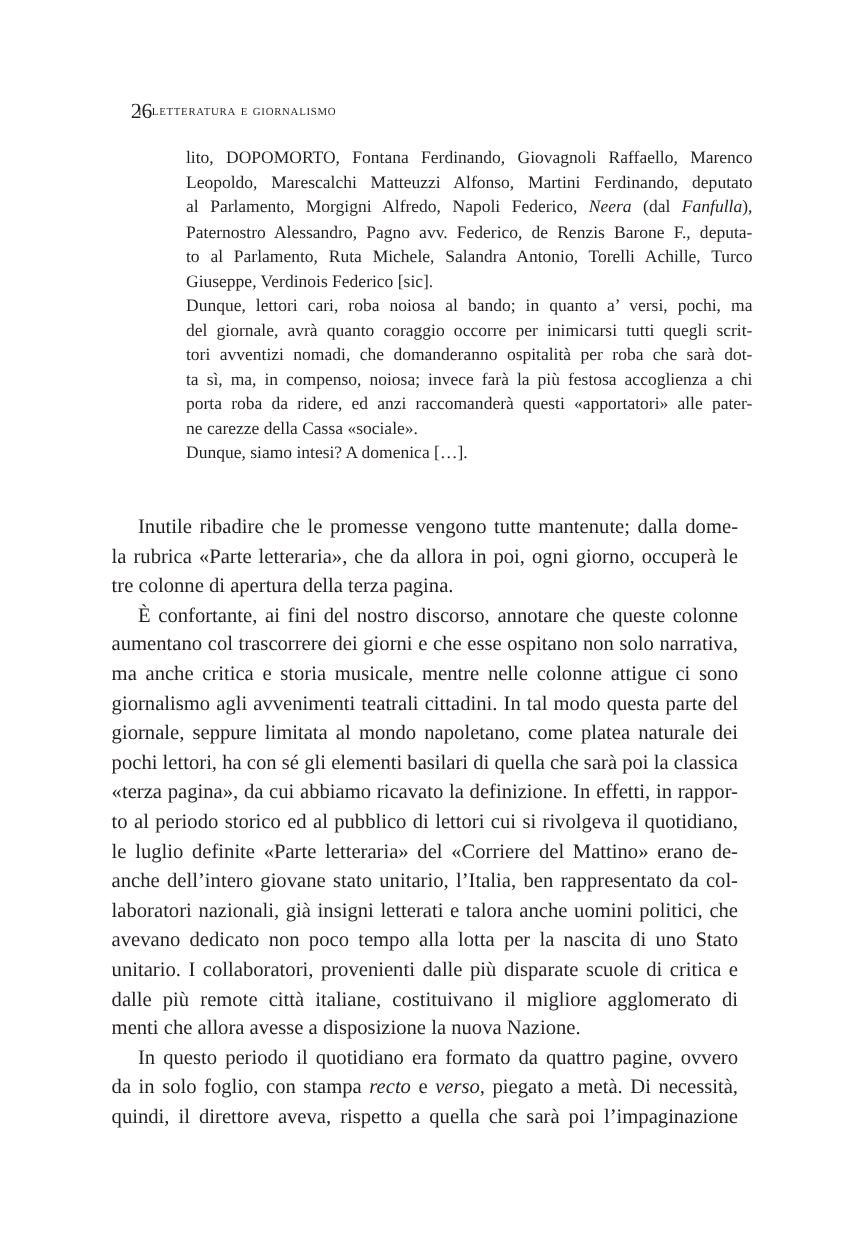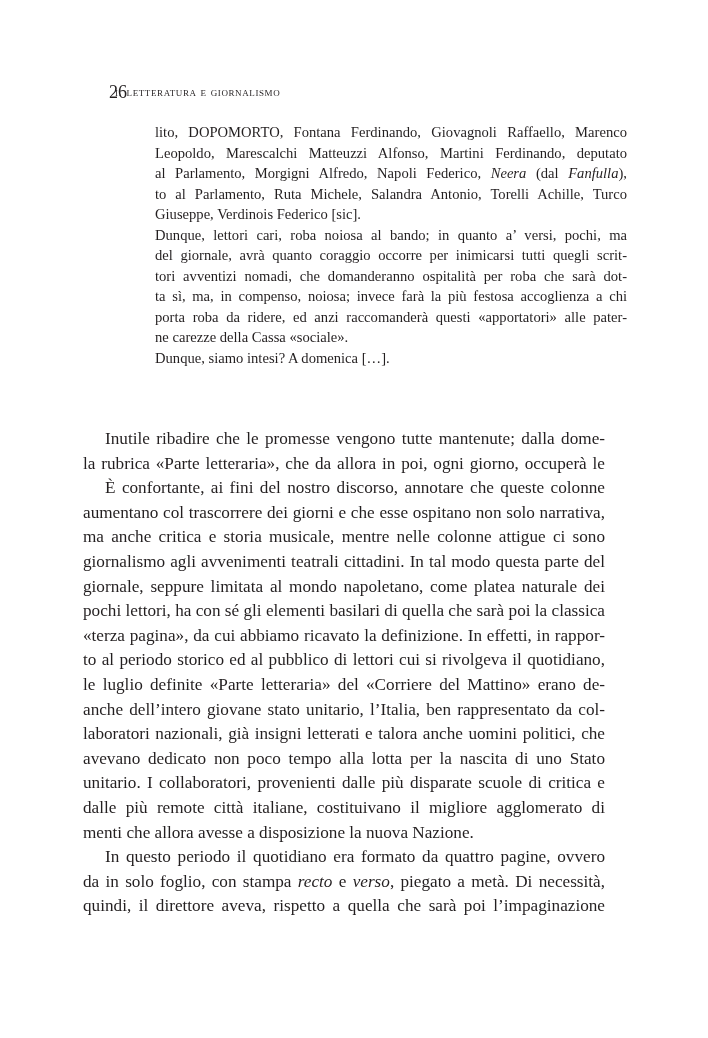--- a/index.html
+++ b/index.html
@@ -56,21 +56,21 @@
       text-align: justify;
       text-align-last: justify;
       height: 20.5px;
     }
     .quote .line.last, .body .line.last {
       text-align-last: left;
     }
     .body {
       position: absolute;
       top: 427px;
-      left: 83px;
+      left: 93px;
       width: 522px;
       font-size: 17.2px;
       line-height: 24.6px;
     }
     .body .line {
       height: 24.6px;
     }
     .body .line.indent {
       padding-left: 22px;
     }
@@ -81,34 +81,36 @@
 
 <div class="running-head">
   <span class="page-number">26</span>
   <span class="chapter-title">I. Letteratura e giornalismo</span>
 </div>
 
 <div class="quote">
   <span class="line">lito, DOPOMORTO, Fontana Ferdinando, Giovagnoli Raffaello, Marenco</span>
   <span class="line">Leopoldo, Marescalchi Matteuzzi Alfonso, Martini Ferdinando, deputato</span>
   <span class="line"><span>al Parlamento, Morgigni Alfredo, Napoli Federico, </span><em>Neera</em><span> (dal </span><em>Fanfulla</em><span>),</span></span>
+  <span class="line">Paternostro Alessandro, Pagno avv. Federico, de Renzis Barone F., deputa-</span>
   <span class="line">to al Parlamento, Ruta Michele, Salandra Antonio, Torelli Achille, Turco</span>
   <span class="line last">Giuseppe, Verdinois Federico [sic].</span>
   <span class="line">Dunque, lettori cari, roba noiosa al bando; in quanto a’ versi, pochi, ma</span>
   <span class="line">del giornale, avrà quanto coraggio occorre per inimicarsi tutti quegli scrit-</span>
   <span class="line">tori avventizi nomadi, che domanderanno ospitalità per roba che sarà dot-</span>
   <span class="line">ta sì, ma, in compenso, noiosa; invece farà la più festosa accoglienza a chi</span>
   <span class="line">porta roba da ridere, ed anzi raccomanderà questi «apportatori» alle pater-</span>
   <span class="line last">ne carezze della Cassa «sociale».</span>
   <span class="line last">Dunque, siamo intesi? A domenica […].</span>
 </div>
 
 <div class="body">
   <span class="line indent">Inutile ribadire che le promesse vengono tutte mantenute; dalla dome-</span>
   <span class="line">la rubrica «Parte letteraria», che da allora in poi, ogni giorno, occuperà le</span>
+  <span class="line last">tre colonne di apertura della terza pagina.</span>
   <span class="line indent">È confortante, ai fini del nostro discorso, annotare che queste colonne</span>
   <span class="line">aumentano col trascorrere dei giorni e che esse ospitano non solo narrativa,</span>
   <span class="line">ma anche critica e storia musicale, mentre nelle colonne attigue ci sono</span>
   <span class="line">giornalismo agli avvenimenti teatrali cittadini. In tal modo questa parte del</span>
   <span class="line">giornale, seppure limitata al mondo napoletano, come platea naturale dei</span>
   <span class="line">pochi lettori, ha con sé gli elementi basilari di quella che sarà poi la classica</span>
   <span class="line">«terza pagina», da cui abbiamo ricavato la definizione. In effetti, in rappor-</span>
   <span class="line">to al periodo storico ed al pubblico di lettori cui si rivolgeva il quotidiano,</span>
   <span class="line">le luglio definite «Parte letteraria» del «Corriere del Mattino» erano de-</span>
   <span class="line">anche dell’intero giovane stato unitario, l’Italia, ben rappresentato da col-</span>

